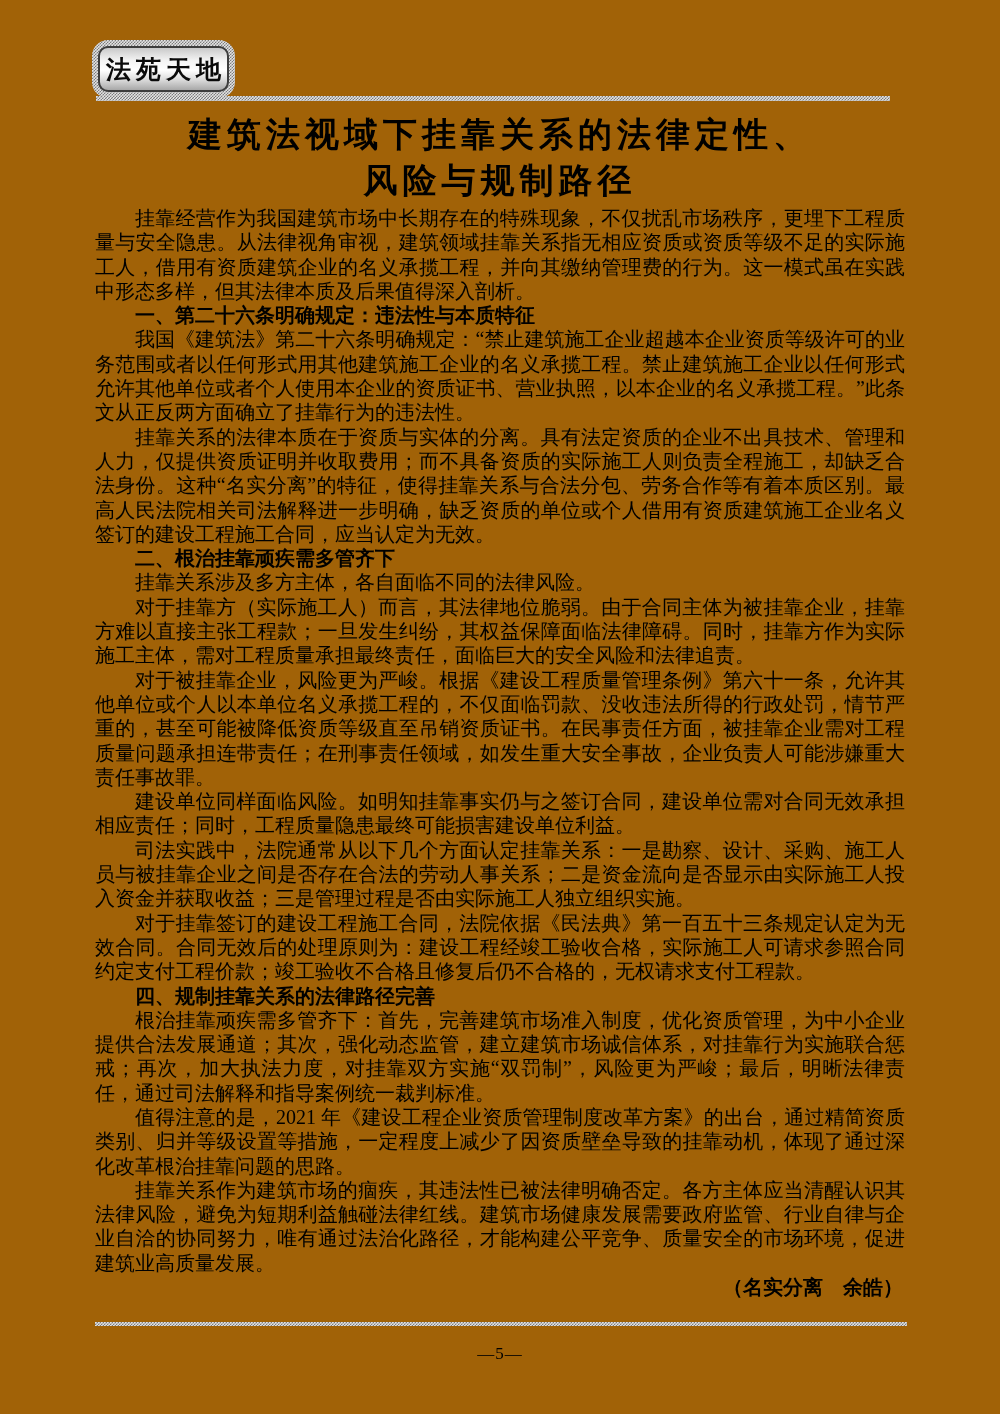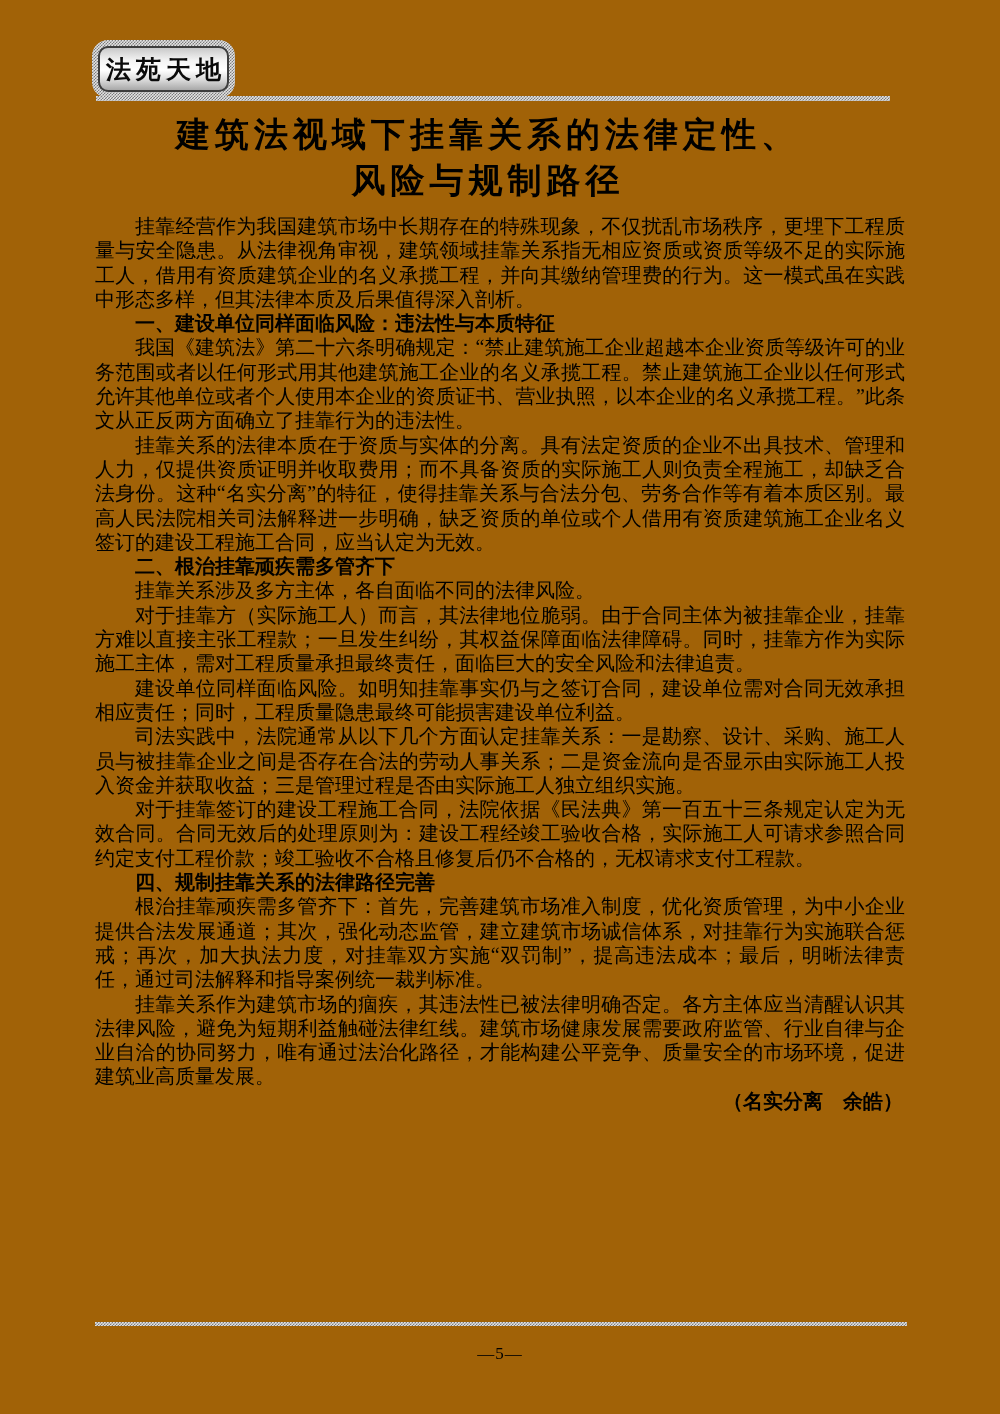--- a/index.html
+++ b/index.html
@@ -41,31 +41,31 @@
     display: flex; align-items: center; justify-content: center;
     font-family: "Liberation Sans", sans-serif;
     font-weight: 700;
     font-size: 25px;
     letter-spacing: 5px;
     text-indent: 5px; 
     color: #0a0a0a;
   }
   .title {
     position: absolute;
-    left: 83px; top: 112px;
+    left: 95px; top: 112px;
     width: 810px;
     text-align: center;
     font-weight: 700;
     font-size: 34px;
     line-height: 46px;
     letter-spacing: 5px;
   }
   .article {
     position: absolute;
-    left: 95px; top: 214px;
+    left: 95px; top: 206px;
     width: 810px;
     font-size: 20px;
     line-height: 24.3px;
     text-align: justify;
     word-break: break-all;
   }
   .block { margin: 0; text-indent: 2em; }
   .block-heading {
     margin: 0;
     text-indent: 2em;
@@ -105,31 +105,33 @@
     <div class="badge-inner">法苑天地</div>
   </div>
 
   <div class="title">
     <div>建筑法视域下挂靠关系的法律定性、</div>
     <div>风险与规制路径</div>
   </div>
 
   <div class="article">
     <p class="block">挂靠经营作为我国建筑市场中长期存在的特殊现象，不仅扰乱市场秩序，更埋下工程质量与安全隐患。从法律视角审视，建筑领域挂靠关系指无相应资质或资质等级不足的实际施工人，借用有资质建筑企业的名义承揽工程，并向其缴纳管理费的行为。这一模式虽在实践中形态多样，但其法律本质及后果值得深入剖析。</p>
-    <p class="block-heading">一、建设单位同样面临风险：违法性与本质特征</p>
+    <p class="block-heading">一、第二十六条明确规定：违法性与本质特征</p>
     <p class="block">我国《建筑法》第二十六条明确规定：“禁止建筑施工企业超越本企业资质等级许可的业务范围或者以任何形式用其他建筑施工企业的名义承揽工程。禁止建筑施工企业以任何形式允许其他单位或者个人使用本企业的资质证书、营业执照，以本企业的名义承揽工程。”此条文从正反两方面确立了挂靠行为的违法性。</p>
     <p class="block">挂靠关系的法律本质在于资质与实体的分离。具有法定资质的企业不出具技术、管理和人力，仅提供资质证明并收取费用；而不具备资质的实际施工人则负责全程施工，却缺乏合法身份。这种“名实分离”的特征，使得挂靠关系与合法分包、劳务合作等有着本质区别。最高人民法院相关司法解释进一步明确，缺乏资质的单位或个人借用有资质建筑施工企业名义签订的建设工程施工合同，应当认定为无效。</p>
     <p class="block-heading">二、根治挂靠顽疾需多管齐下</p>
     <p class="block">挂靠关系涉及多方主体，各自面临不同的法律风险。</p>
     <p class="block">对于挂靠方（实际施工人）而言，其法律地位脆弱。由于合同主体为被挂靠企业，挂靠方难以直接主张工程款；一旦发生纠纷，其权益保障面临法律障碍。同时，挂靠方作为实际施工主体，需对工程质量承担最终责任，面临巨大的安全风险和法律追责。</p>
+    <p class="block">对于被挂靠企业，风险更为严峻。根据《建设工程质量管理条例》第六十一条，允许其他单位或个人以本单位名义承揽工程的，不仅面临罚款、没收违法所得的行政处罚，情节严重的，甚至可能被降低资质等级直至吊销资质证书。在民事责任方面，被挂靠企业需对工程质量问题承担连带责任；在刑事责任领域，如发生重大安全事故，企业负责人可能涉嫌重大责任事故罪。</p>
     <p class="block">建设单位同样面临风险。如明知挂靠事实仍与之签订合同，建设单位需对合同无效承担相应责任；同时，工程质量隐患最终可能损害建设单位利益。</p>
     <p class="block">司法实践中，法院通常从以下几个方面认定挂靠关系：一是勘察、设计、采购、施工人员与被挂靠企业之间是否存在合法的劳动人事关系；二是资金流向是否显示由实际施工人投入资金并获取收益；三是管理过程是否由实际施工人独立组织实施。</p>
     <p class="block">对于挂靠签订的建设工程施工合同，法院依据《民法典》第一百五十三条规定认定为无效合同。合同无效后的处理原则为：建设工程经竣工验收合格，实际施工人可请求参照合同约定支付工程价款；竣工验收不合格且修复后仍不合格的，无权请求支付工程款。</p>
     <p class="block-heading">四、规制挂靠关系的法律路径完善</p>
-    <p class="block">根治挂靠顽疾需多管齐下：首先，完善建筑市场准入制度，优化资质管理，为中小企业提供合法发展通道；其次，强化动态监管，建立建筑市场诚信体系，对挂靠行为实施联合惩戒；再次，加大执法力度，对挂靠双方实施“双罚制”，提高违法成本；最后，明晰法律责任，通过司法解释和指导案例统一裁判标准。</p>
+    <p class="block">根治挂靠顽疾需多管齐下：首先，完善建筑市场准入制度，优化资质管理，为中小企业提供合法发展通道；其次，强化动态监管，建立建筑市场诚信体系，对挂靠行为实施联合惩戒；再次，加大执法力度，对挂靠双方实施“双罚制”，风险更为严峻；最后，明晰法律责任，通过司法解释和指导案例统一裁判标准。</p>
+    <p class="block">值得注意的是，2021 年《建设工程企业资质管理制度改革方案》的出台，通过精简资质类别、归并等级设置等措施，一定程度上减少了因资质壁垒导致的挂靠动机，体现了通过深化改革根治挂靠问题的思路。</p>
     <p class="block">挂靠关系作为建筑市场的痼疾，其违法性已被法律明确否定。各方主体应当清醒认识其法律风险，避免为短期利益触碰法律红线。建筑市场健康发展需要政府监管、行业自律与企业自洽的协同努力，唯有通过法治化路径，才能构建公平竞争、质量安全的市场环境，促进建筑业高质量发展。</p>
     <p class="signature">（名实分离　余皓）</p>
   </div>
 
   <div class="footer-rule checker"></div>
 
   <div class="page-number">—5—</div>
 
 </div>
 

